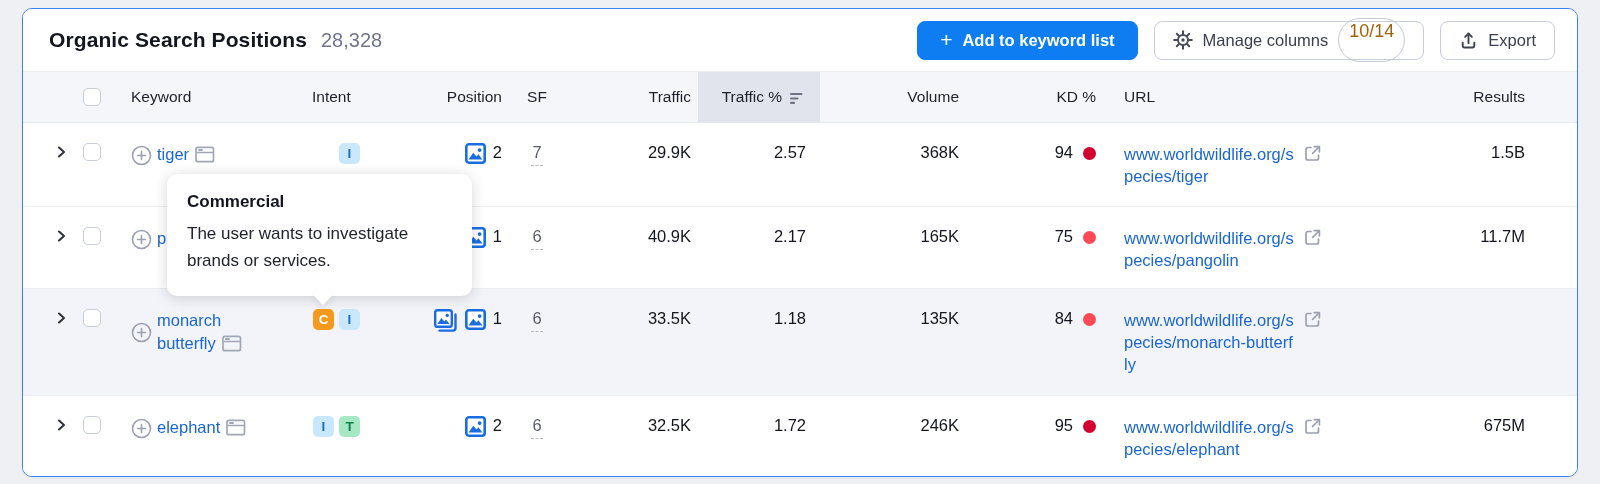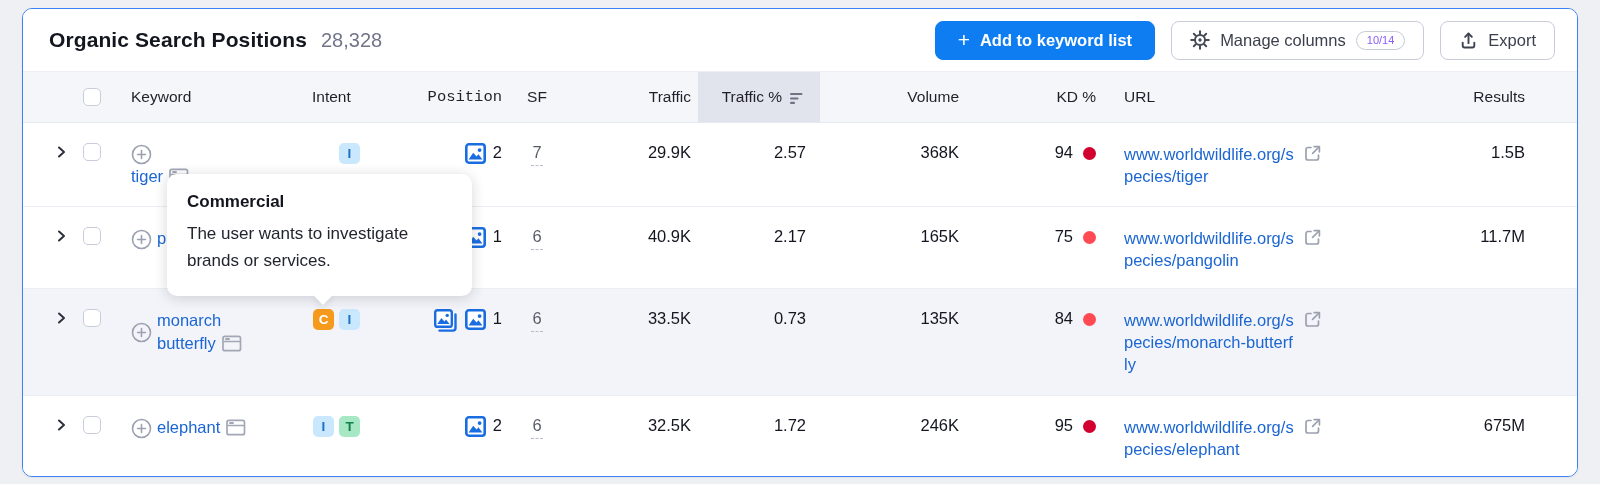--- a/index.html
+++ b/index.html
@@ -13,21 +13,21 @@
   
   .title-bar { height:62px; display:flex; align-items:center; padding:0 22px 0 26px; background:#fff; }
   .title { font-size:21px; font-weight:700; color:#14161f; letter-spacing:.1px; }
   .count { font-size:20px; color:#70758a; margin-left:14px; }
   .actions { margin-left:auto; display:flex; align-items:center; gap:16px; }
   .btn { display:flex; align-items:center; gap:10px; height:39px; padding:0 18px;
          border-radius:8px; font-size:16.5px; cursor:pointer; border:1px solid #c9cdd9;
          background:#fff; color:#3c3f4c; font-family:inherit; }
   .btn.primary { background:#0e7df2; border-color:#0e7df2; color:#fff; font-weight:700; padding:0 22px; }
   .btn .plus { font-size:21px; font-weight:400; line-height:1; margin-top:-2px; }
-  .pill { border:1px solid #c6cad6; border-radius:999px; padding:2px 10px 3px; font-size:11px; color:#8b5cf6; }
+  .pill { border:1px solid #c6cad6; border-radius:999px; padding:2px 10px 19px; font-size:18px; color:#a16207; }
   .ic { display:inline-flex; align-items:center; }
 
   
   .thead { height:52px; display:flex; align-items:stretch; background:#f5f6fa;
            border-top:1px solid #eceef3; border-bottom:1px solid #e7e9f0; padding-left:26px; }
   .thead .hcell { display:flex; align-items:center; font-size:15.5px; color:#1e2129; }
   .hl-col { background:#e2e4ed; }
   .sort-ic { margin-left:7px; margin-top:2px; }
 
   .trow { display:flex; align-items:flex-start; padding:20px 0 0 26px; border-top:1px solid #eceef3;
@@ -122,21 +122,21 @@
       </div>
     </div>
 
     <div class="thead">
       <div class="hcell c-exp"></div>
       <div class="hcell c-chk">
           <span class="checkbox"></span>
         </div>
       <div class="hcell c-kw" style="padding-left:10px;">Keyword</div>
       <div class="hcell c-int" style="justify-content:flex-start;padding-left:11px;padding-right:0;">Intent</div>
-      <div class="hcell c-pos" style="align-items:center;font-family:Liberation Mono, monospace;">Position</div>
+      <div class="hcell c-pos" style="align-items:center;">Position</div>
       <div class="hcell c-sf" style="justify-content:center;">SF</div>
       <div class="hcell c-tr" style="justify-content:flex-end;">Traffic</div>
       <div class="hcell c-trp hl-col" style="justify-content:flex-end;">
         <span>Traffic %</span>
         <span class="ic sort-ic">
           <svg width="17" height="15" viewBox="0 0 17 15">
             <g fill="#6f7382">
               <rect x="1" y="2" width="12.5" height="2.1" rx="1"></rect>
               <rect x="1" y="6.4" width="8.5" height="2.1" rx="1"></rect>
               <rect x="1" y="10.8" width="5" height="2.1" rx="1"></rect>
@@ -151,21 +151,21 @@
     </div>
 
     <div id="tbody">
         <div class="trow" style="min-height: 83px;">
     <div class="c-exp"><span class="ic chev">
               <svg width="14" height="14" viewBox="0 0 14 14">
                 <path d="M5 2.5 L10 7 L5 11.5" fill="none" stroke="#2e313c" stroke-width="2" stroke-linecap="round" stroke-linejoin="round"></path>
               </svg>
             </span></div>
     <div class="c-chk"><span class="checkbox"></span></div>
-    <div class="c-kw" style="padding-left:10px;flex-direction:column;">
+    <div class="c-kw" style="padding-left:10px;">
       <span class="ic plusic" style="margin-top:1px;">
               <svg width="21" height="21" viewBox="0 0 21 21">
                 <circle cx="10.5" cy="10.5" r="9" fill="none" stroke="#9ba1b0" stroke-width="1.6"></circle>
                 <path d="M10.5 6.6 v7.8 M6.6 10.5 h7.8" stroke="#9ba1b0" stroke-width="1.6" stroke-linecap="round" fill="none"></path>
               </svg>
             </span>
       <span class="kw"><a class="kwlink">tiger</a><span class="ic serp">
                 <svg width="20" height="17" viewBox="0 0 20 17">
                   <rect x="1" y="1.3" width="17.5" height="14.4" rx="2" fill="none" stroke="#a2a7b5" stroke-width="1.7"></rect>
                   <line x1="1.4" y1="6.6" x2="18.2" y2="6.6" stroke="#a2a7b5" stroke-width="1.5"></line>
@@ -292,21 +292,21 @@
               <svg width="21" height="21" viewBox="0 0 21 21">
                 <rect x="1.3" y="1.3" width="18.4" height="18.4" rx="2.6" fill="#fff" stroke="#1a6de0" stroke-width="2.6"></rect>
                 <circle cx="14.6" cy="7.1" r="1.9" fill="#1a6de0"></circle>
                 <path d="M3.6 16.4 L8.2 9.8 L11.6 13.6 L13.4 11.3 L17.4 16.4 Z" fill="#1a6de0"></path>
               </svg>
             </span>
             <span class="posnum num">1</span>
           </div>
     <div class="c-sf"><span class="sf">6</span></div>
     <div class="c-tr num">33.5K</div>
-    <div class="c-trp num">0.73</div>
+    <div class="c-trp num">1.18</div>
     <div class="c-vol num">135K</div>
     <div class="c-kd">
             <span class="num">84</span>
             <span class="dot" style="background:#ff4953"></span>
           </div>
     <div class="c-url"><span class="urlwrap">www.worldwildlife.org/s<span class="ic extic">
                 <svg width="19" height="19" viewBox="0 0 19 19" fill="none" stroke="#9aa0ae" stroke-width="1.7" stroke-linecap="round" stroke-linejoin="round">
                   <path d="M8 3.5 H5 a2 2 0 0 0 -2 2 V14 a2 2 0 0 0 2 2 h8.5 a2 2 0 0 0 2 -2 V11"></path>
                   <path d="M11.2 2.6 h5.2 V7.8"></path>
                   <path d="M16 3 L9.6 9.4"></path>

